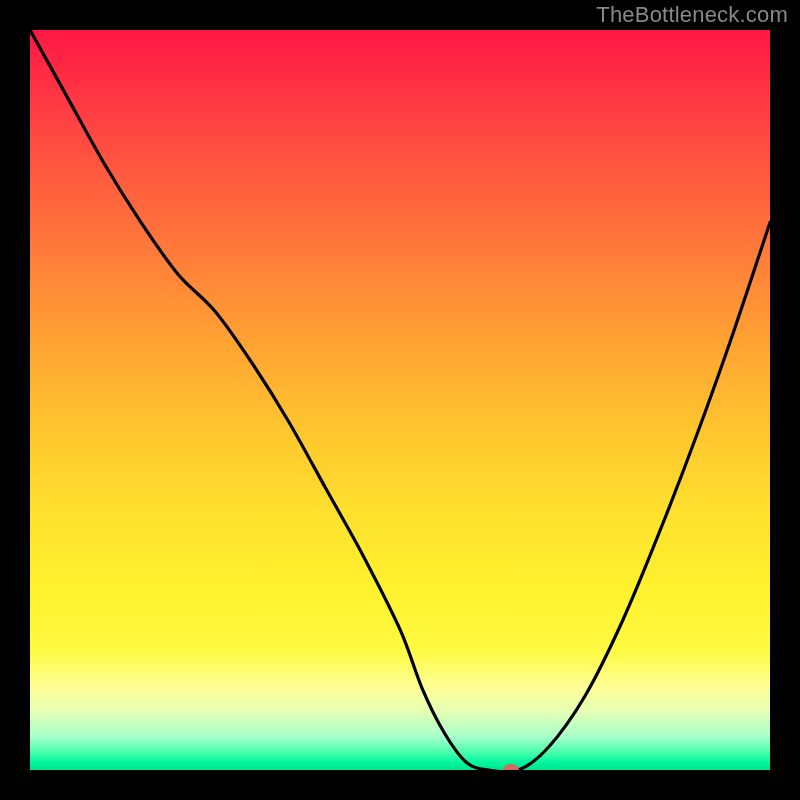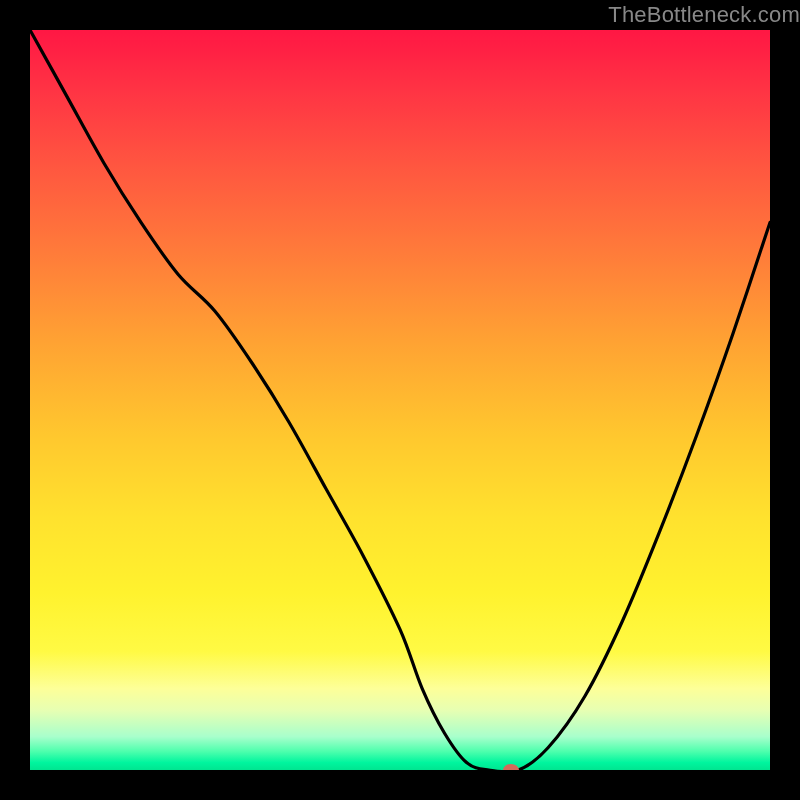--- a/index.html
+++ b/index.html
@@ -13,21 +13,21 @@
   }
   .container {
     width: 800px;
     height: 800px;
     position: relative;
     background: #000;
   }
   .watermark {
     position: absolute;
     top: 2px;
-    right: 0;
+    right: 12px;
     color: #888;
     font-size: 22px;
     font-weight: 500;
     z-index: 10;
     letter-spacing: 0.2px;
   }
   .plot-area {
     position: absolute;
     left: 30px;
     top: 30px;

